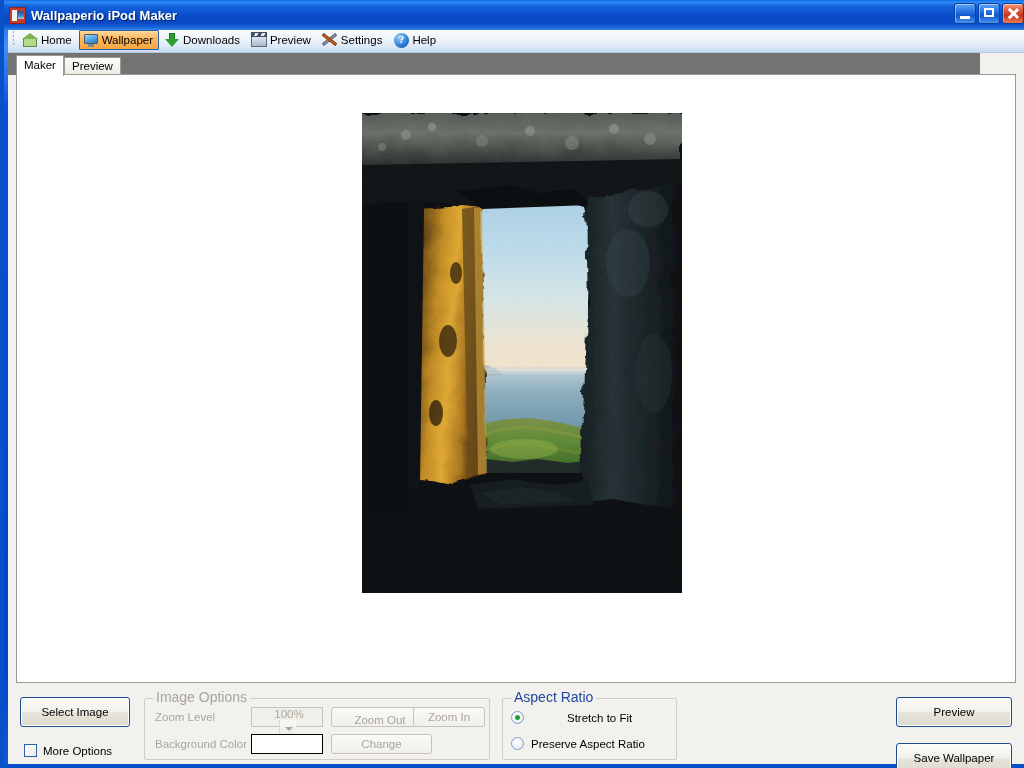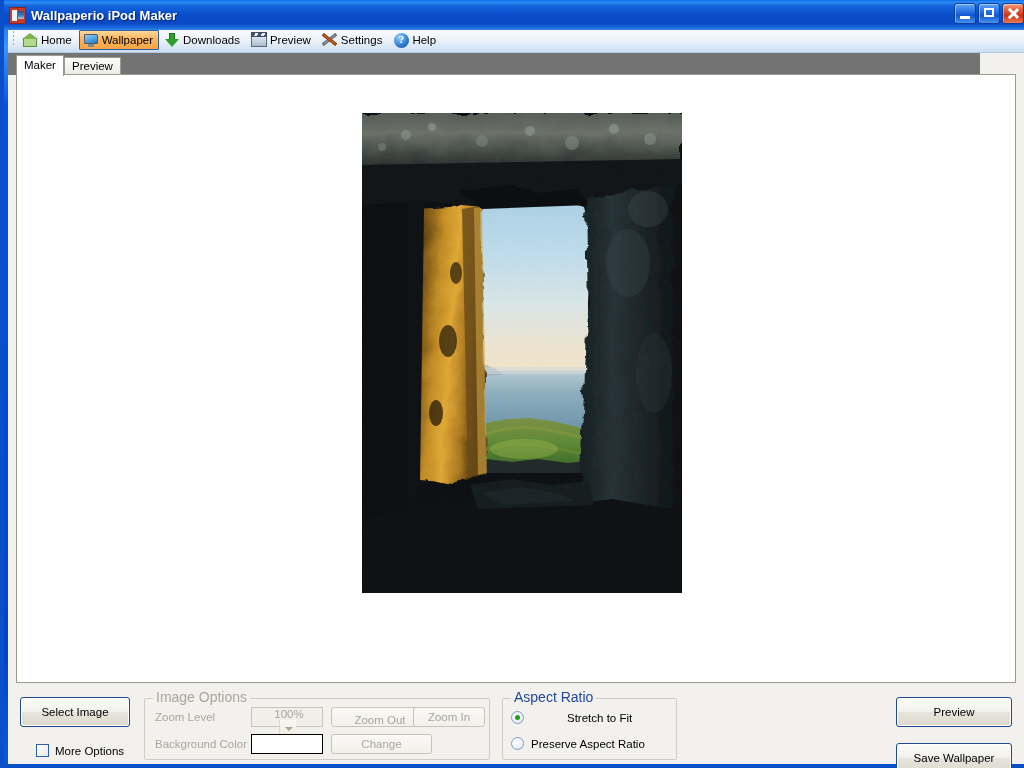--- a/index.html
+++ b/index.html
@@ -714,21 +714,21 @@
       </div>
 
     </div>
 
     <div id="bottompanel">
 
       <div class="btn default" style="left:12px; top:12px; width:110px; height:30px;">
         <span>Select Image</span>
       </div>
 
-      <div class="chkrow" style="left:16px; top:59px;margin-left:12px;">
+      <div class="chkrow" style="left:16px; top:59px;">
         <span class="chkbox"></span>
         <span>More Options</span>
       </div>
 
       <div class="groupbox" style="left:136px; top:13px; width:346px; height:62px;">
         <div class="gb-title dim">Image Options</div>
 
         <div class="lbl dim" style="left:10px; top:12px;">Zoom Level</div>
 
         <div class="combo" style="left:106px; top:8px; width:72px; height:20px;flex-direction:column;">

